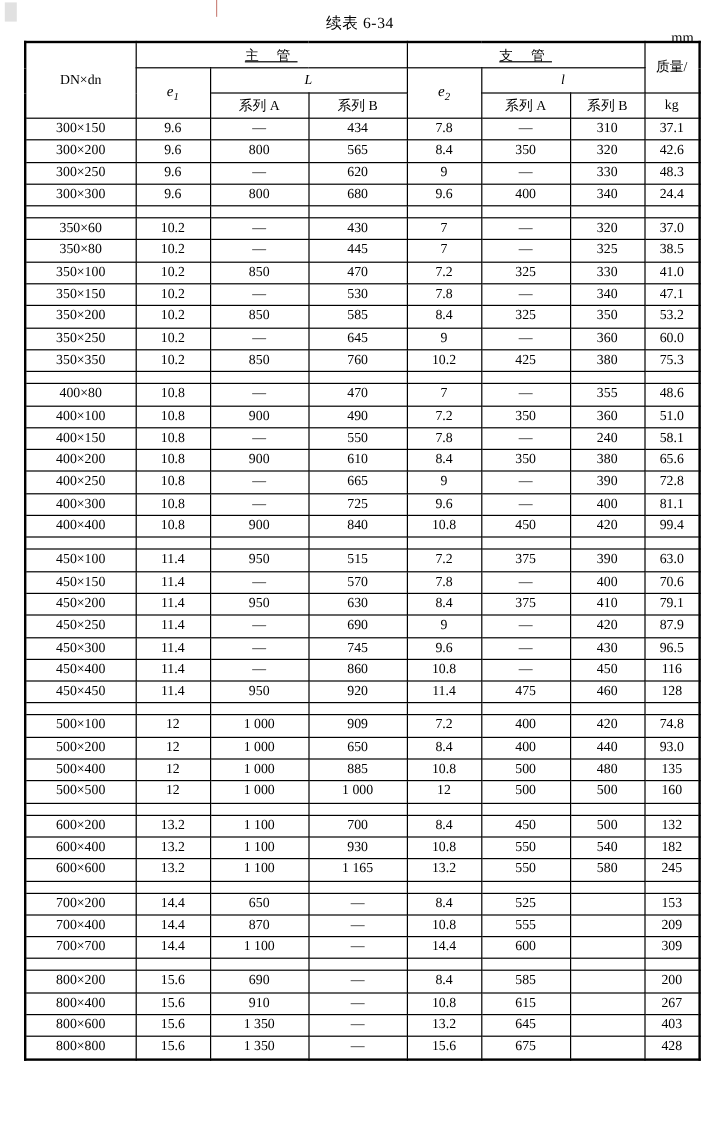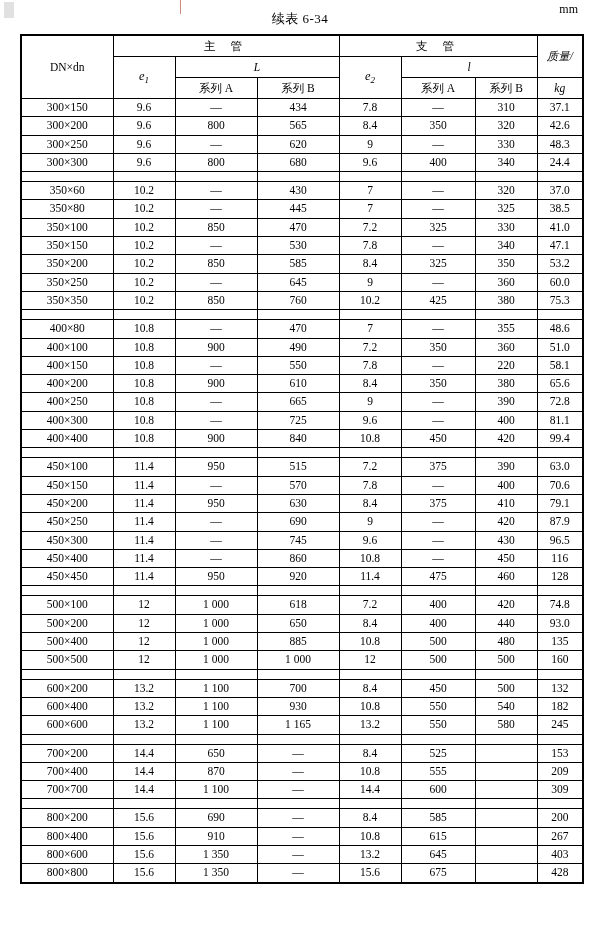--- a/index.html
+++ b/index.html
@@ -30,21 +30,21 @@
     position: absolute;
     top: 10px;
     left: 0;
     width: 600px;
     text-align: center;
     font-size: 13px;
     letter-spacing: 0.5px;
   }
   .unit-mm {
     position: absolute;
-    top: 2px;
+    top: 24px;
     right: 22px;
     font-size: 12px;
     font-family: "Liberation Serif", serif;
   }
   table.main {
     border-collapse: collapse;
     margin-left: 20px;
     width: 562px;
     table-layout: fixed;
   }
@@ -64,20 +64,21 @@
   thead td {
     height: 20px;
   }
   .hdr-dn {
     font-size: 12.5px;
     margin-top: 47px;
   }
   .hdr-group {
     font-size: 13px;
     letter-spacing: 6px;
+    text-decoration: underline;
   }
   .ital {
     font-style: italic;
     font-size: 12.5px;
   }
   .sub {
     font-size: 9px;
     vertical-align: sub;
     font-style: italic;
   }
@@ -116,21 +117,20 @@
     left: 180px;
     top: 0px;
     width: 1px;
     height: 14px;
     background: #c06a60;
     opacity: 0.8;
   }
   .qty-head {
     font-size: 12px;
     line-height: 15px;
-    font-style: italic;
   }
 </style>
 </head>
 <body>
 
 <div class="page">
   <div class="mark"></div>
   <div class="redline"></div>
 
   <div class="header-row">
@@ -321,21 +321,21 @@
           <td>360</td>
           <td>51.0</td>
         </tr>
         <tr>
           <td>400×150</td>
           <td>10.8</td>
           <td>—</td>
           <td>550</td>
           <td>7.8</td>
           <td>—</td>
-          <td>220</td>
+          <td>240</td>
           <td>58.1</td>
         </tr>
         <tr>
           <td>400×200</td>
           <td>10.8</td>
           <td>900</td>
           <td>610</td>
           <td>8.4</td>
           <td>350</td>
           <td>380</td>
@@ -458,21 +458,21 @@
           <td></td>
           <td></td>
           <td></td>
           <td></td>
           <td></td>
         </tr>
         <tr>
           <td>500×100</td>
           <td>12</td>
           <td>1 000</td>
-          <td>618</td>
+          <td>909</td>
           <td>7.2</td>
           <td>400</td>
           <td>420</td>
           <td>74.8</td>
         </tr>
         <tr>
           <td>500×200</td>
           <td>12</td>
           <td>1 000</td>
           <td>650</td>

